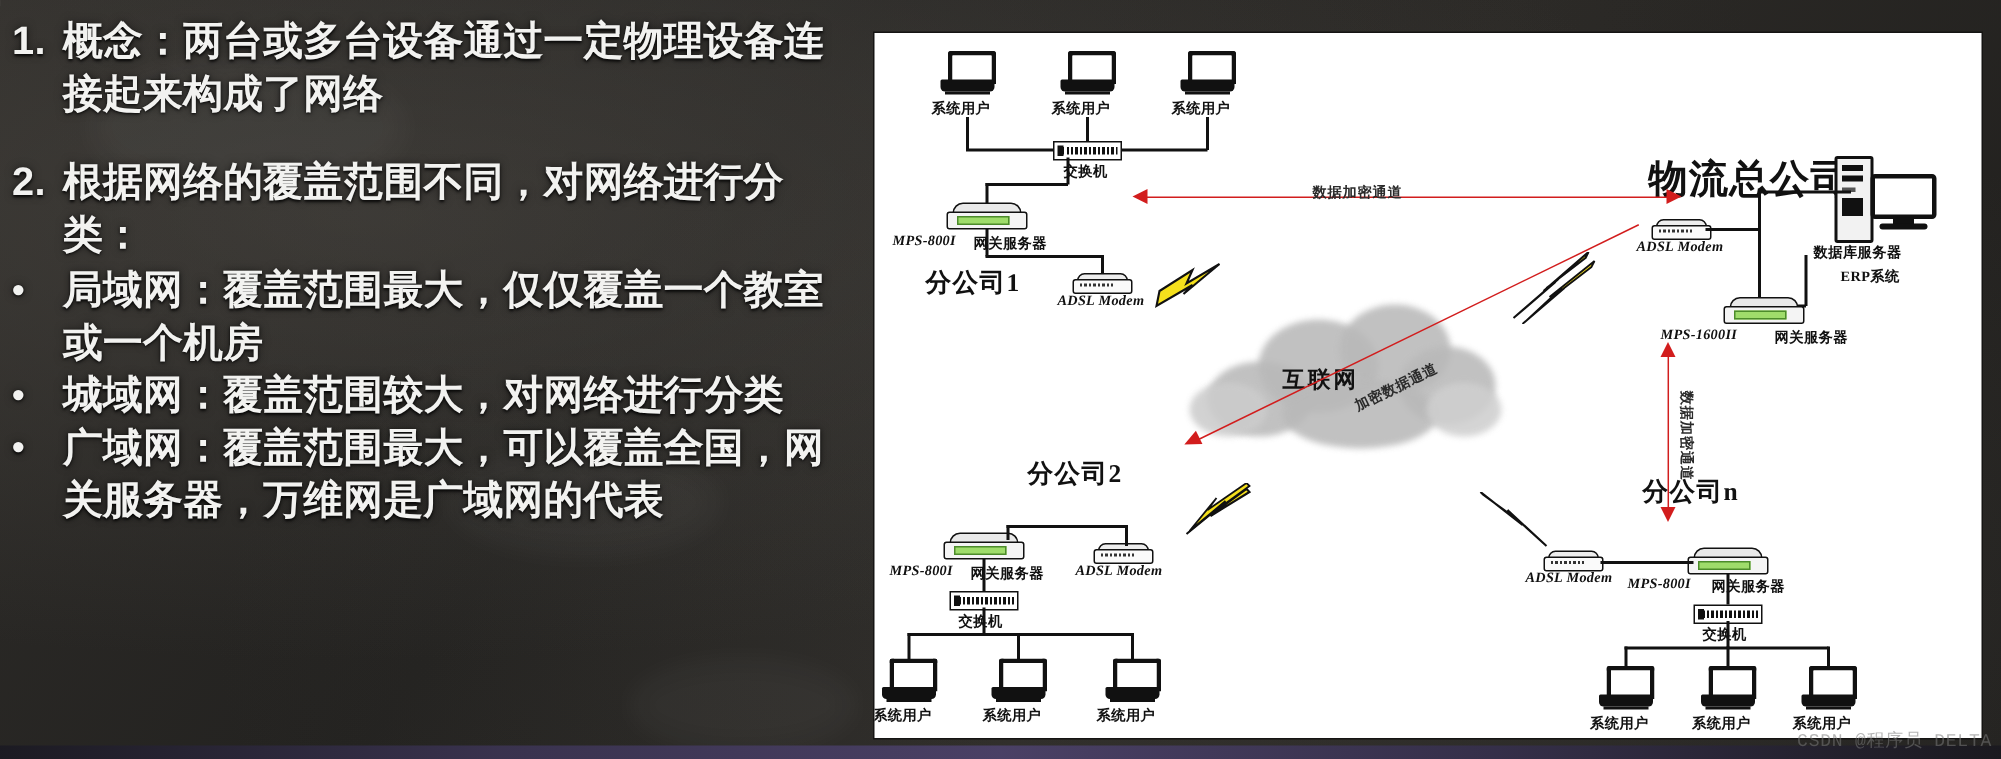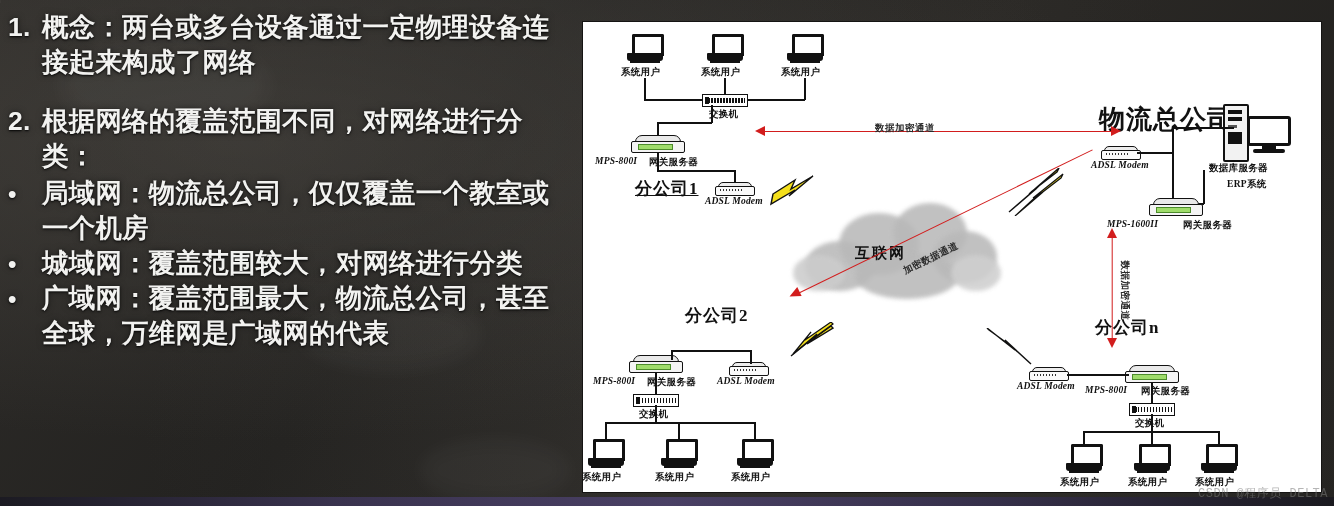--- a/index.html
+++ b/index.html
@@ -173,31 +173,31 @@
 
   <div class="gap"></div>
 
   <div class="num-item">
     <span class="marker">2.</span>
     <span class="body">根据网络的覆盖范围不同，对网络进行分类：</span>
   </div>
 
   <div class="bul-item">
     <span class="marker">•</span>
-    <span class="body">局域网：物流总公司，仅仅覆盖一个教室或一个机房</span>
+    <span class="body">局域网：覆盖范围最大，仅仅覆盖一个教室或一个机房</span>
   </div>
 
   <div class="bul-item">
     <span class="marker">•</span>
     <span class="body">城域网：覆盖范围较大，对网络进行分类</span>
   </div>
 
   <div class="bul-item">
     <span class="marker">•</span>
-    <span class="body">广域网：覆盖范围最大，物流总公司，甚至全球，万维网是广域网的代表</span>
+    <span class="body">广域网：覆盖范围最大，可以覆盖全国，网关服务器，万维网是广域网的代表</span>
   </div>
 
 </div>
 
 <div id="panel">
  <div id="diagram">
 
   <div id="cloud">
     <div style="left:12px;top:44px;width:70px;height:50px;"></div>
     <div style="left:46px;top:16px;width:80px;height:62px;"></div>
@@ -255,21 +255,21 @@
   <div class="wire wh" style="left:74px;top:148px;width:78px;"></div>
   <div class="wire wv" style="left:151px;top:148px;height:14px;"></div>
 
   <div class="modem" style="left:132px;top:160px;">
     <div class="top"></div>
         <div class="bot"></div>
         <div class="pt"></div>
   </div>
   <div class="lbl en" style="left:122px;top:174px;">ADSL Modem</div>
 
-  <div class="lbl site" style="left:52px;top:155px;text-decoration:underline;">分公司1</div>
+  <div class="lbl site" style="left:34px;top:155px;">分公司1</div>
 
   <div class="bolt" style="left:186px;top:152px;">
     <svg width="56" height="34" viewBox="0 0 56 34">
       <polygon points="4,20 26,6 22,15 44,2 20,22 26,16 2,30" fill="#f5e01c" stroke="#111" stroke-width="1.4"></polygon>
     </svg>
   </div>
 
   <div class="lbl site" style="left:516px;top:80px;font-size:26px;">物流总公司</div>
 
   <div class="tower" style="left:640px;top:82px;">

